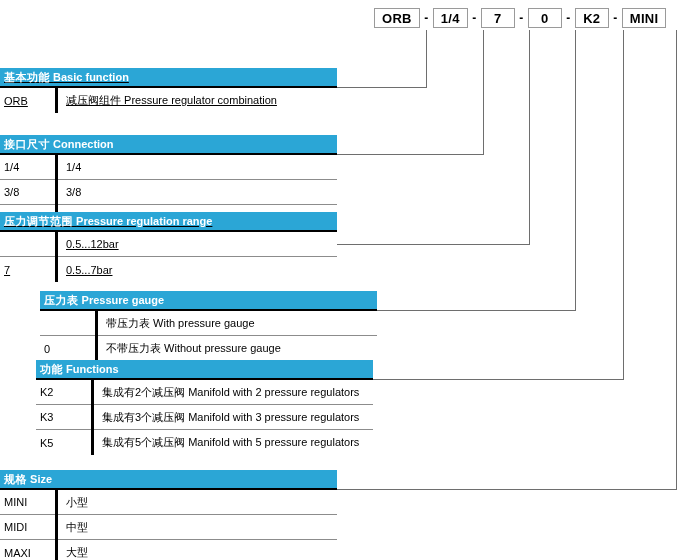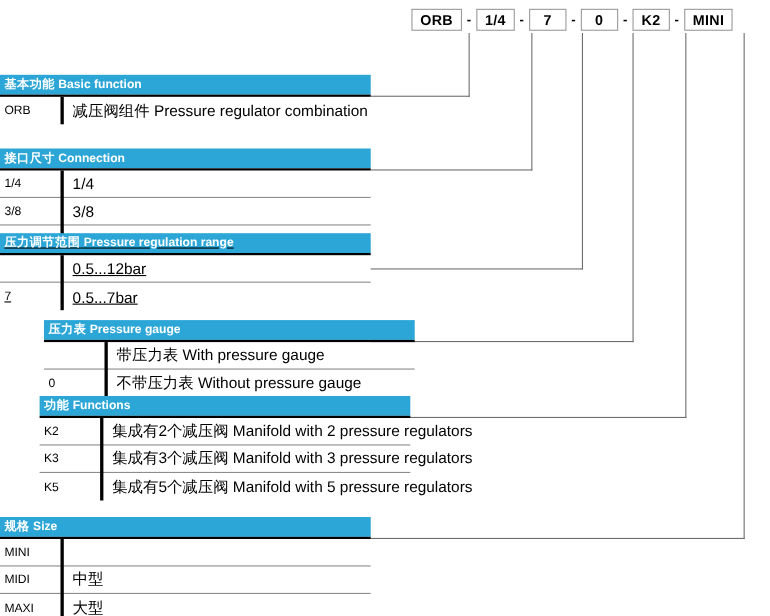--- a/index.html
+++ b/index.html
@@ -94,21 +94,21 @@
     width: 57px;
     flex: 0 0 57px;
     padding-left: 4px;
     box-sizing: border-box;
     font-size: 11px;
   }
   .row .desc {
     flex: 1;
     padding-left: 9px;
     box-sizing: border-box;
-    font-size: 14px;
+    font-size: 11px;
     white-space: nowrap;
   }
   
   .divider {
     position: absolute;
     left: 55px;
     top: 0;
     bottom: 0;
     width: 3px;
     background: #000000;
@@ -142,21 +142,21 @@
 
 <div class="leader-v" style="left:575px; top:30px; height:281px;"></div>
 <div class="leader-h" style="left:337px; top:310px; width:239px;"></div>
 
 <div class="leader-v" style="left:623px; top:30px; height:350px;"></div>
 <div class="leader-h" style="left:337px; top:379px; width:287px;"></div>
 
 <div class="leader-v" style="left:676px; top:30px; height:460px;"></div>
 <div class="leader-h" style="left:337px; top:489px; width:340px;"></div>
 
-<div class="section" style="top:68px;">
+<div class="section" style="top:68px;text-decoration:underline;">
   <div class="sec-header">
     <span class="cn">基本功能</span>
     <span>Basic function</span>
   </div>
   <div class="rule-thick"></div>
   <div class="rows">
     <div class="divider"></div>
     <div class="row last">
       <div class="code">ORB</div>
       <div class="desc">减压阀组件 Pressure regulator combination</div>
@@ -251,20 +251,21 @@
 <div class="section" style="top:470px;">
   <div class="sec-header">
     <span class="cn">规格</span>
     <span>Size</span>
   </div>
   <div class="rule-thick"></div>
   <div class="rows">
     <div class="divider"></div>
     <div class="row">
       <div class="code">MINI</div>
+      <div class="desc">小型</div>
     </div>
     <div class="row">
       <div class="code">MIDI</div>
       <div class="desc">中型</div>
     </div>
     <div class="row last">
       <div class="code">MAXI</div>
       <div class="desc">大型</div>
     </div>
   </div>

